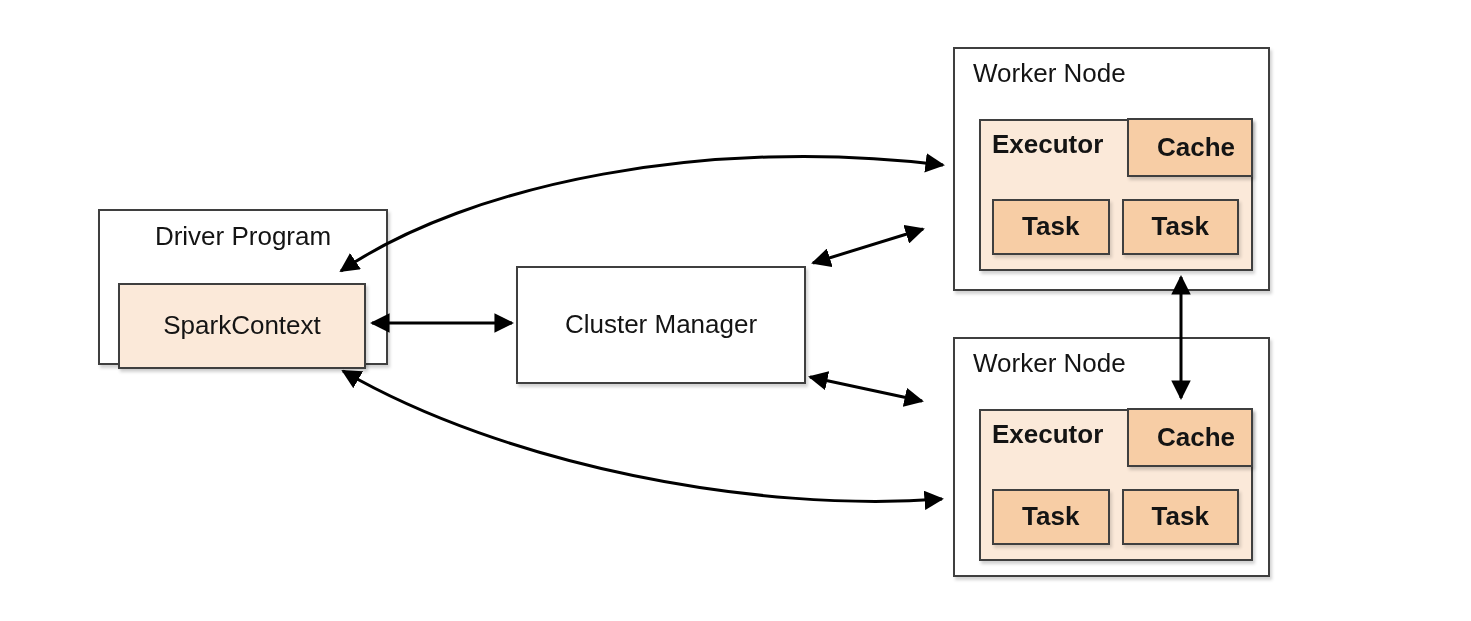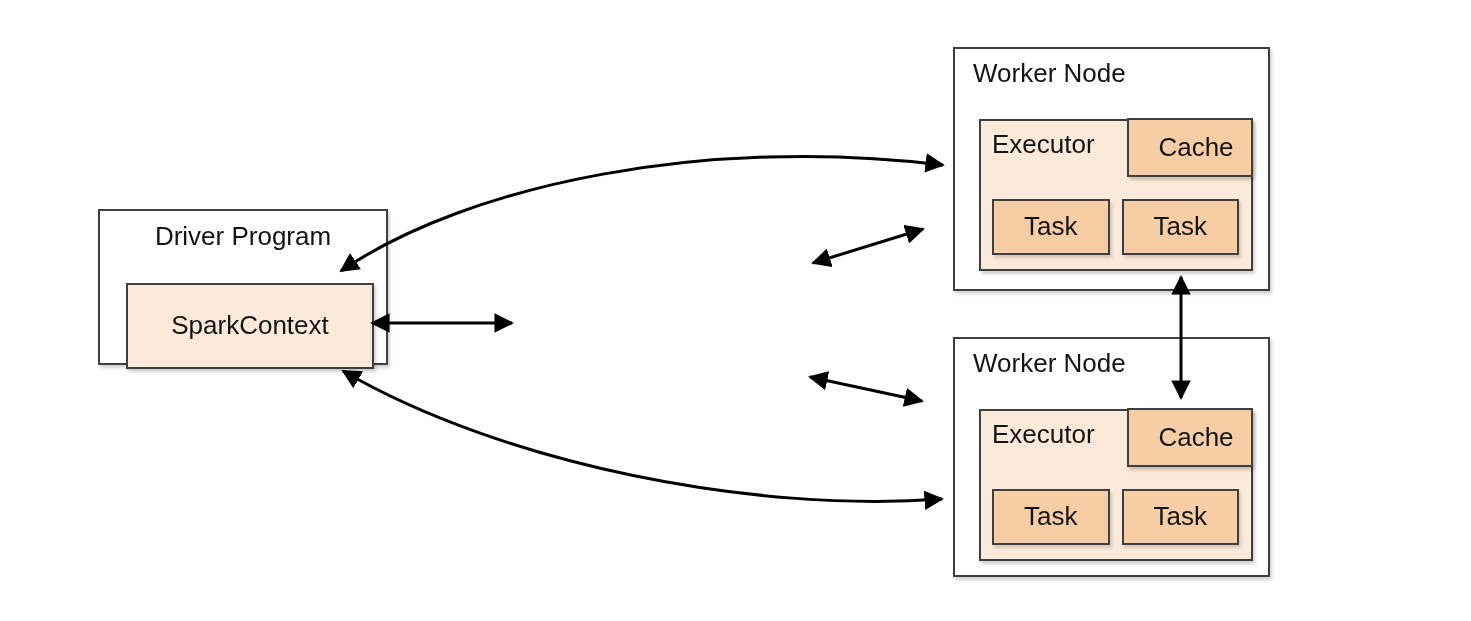--- a/index.html
+++ b/index.html
@@ -14,29 +14,29 @@
   html,body{margin:0;padding:0;background:var(--canvas-bg);}
   body{font-family:"Liberation Sans","DejaVu Sans",sans-serif;color:var(--text);}
   #canvas{position:relative;width:1471px;height:621px;background:var(--canvas-bg);overflow:hidden;}
   .box{position:absolute;box-sizing:border-box;border:2px solid var(--border);
        background:var(--box-bg);box-shadow:2px 3px 3px rgba(0,0,0,0.18);}
   .label{font-size:26px;line-height:1.15;white-space:nowrap;}
   .center{display:flex;align-items:center;justify-content:center;}
 
   .driver{left:98px;top:209px;width:290px;height:156px;}
   .driver-title{position:absolute;left:0;right:0;top:11px;text-align:center;}
-  .spark{left:26px;top:72px;width:248px;height:86px;background:var(--light-fill);text-align:right;}
+  .spark{left:18px;top:72px;width:248px;height:86px;background:var(--light-fill);text-align:right;}
 
   .cluster{left:516px;top:266px;width:290px;height:118px;}
 
   .worker{width:317px;margin-left:22px;}
   .worker1{left:931px;top:47px;height:244px;}
   .worker2{left:931px;top:337px;height:240px;}
   .worker-title{position:absolute;left:18px;top:10px;}
-  .executor{left:24px;top:70px;width:274px;height:152px;background:var(--light-fill);}
+  .executor{left:24px;top:70px;width:274px;height:152px;background:var(--light-fill);font-weight:bold;}
   .executor-title{position:absolute;left:11px;top:9px;}
   .cache{top:-3px;right:-2px;width:126px;height:59px;background:var(--accent-fill);padding-left:12px;}
   .tasks{position:absolute;left:11px;right:12px;top:78px;height:56px;display:flex;gap:12px;}
   .task{flex:1;box-sizing:border-box;border:2px solid var(--border);
         background:var(--accent-fill);box-shadow:2px 3px 3px rgba(0,0,0,0.15);}
 
   #arrows{position:absolute;left:0;top:0;width:1471px;height:621px;pointer-events:none;}
   #arrows path{stroke:var(--arrow);stroke-width:3;fill:none;}
 </style>
 </head>
@@ -44,20 +44,23 @@
 
 <div id="canvas">
 
   <div class="box driver">
     <div class="label driver-title">Driver Program</div>
     <div class="box spark center">
       <span class="label">SparkContext</span>
     </div>
   </div>
 
+  <div class="box cluster center">
+    <span class="label">Cluster Manager</span>
+  </div>
 
   <div class="box worker worker1">
     <div class="label worker-title">Worker Node</div>
     <div class="box executor">
       <div class="label executor-title">Executor</div>
       <div class="box cache center">
         <span class="label">Cache</span>
       </div>
       <div class="tasks">
         <div class="task center">

